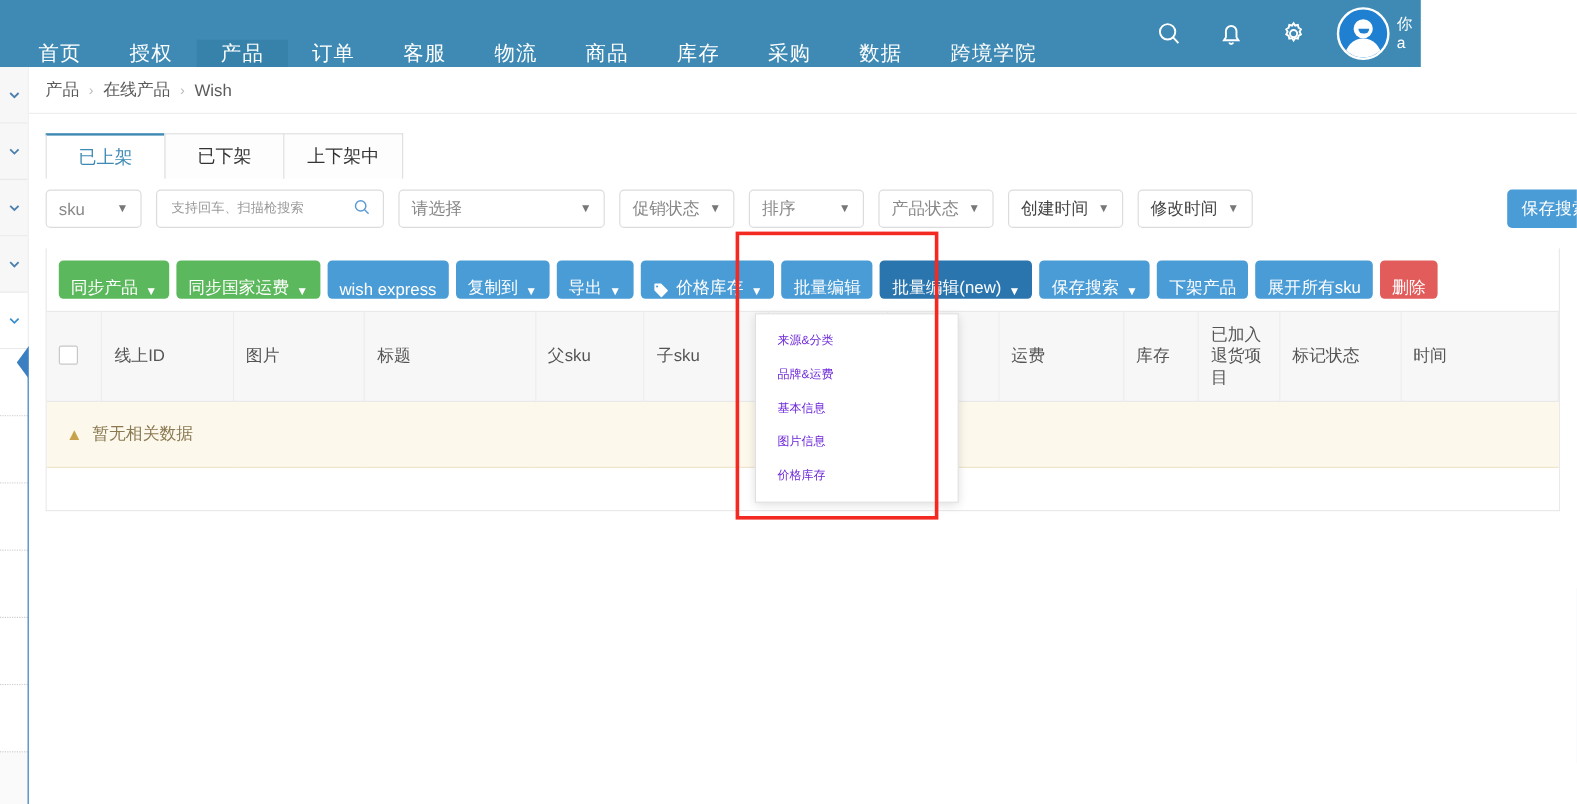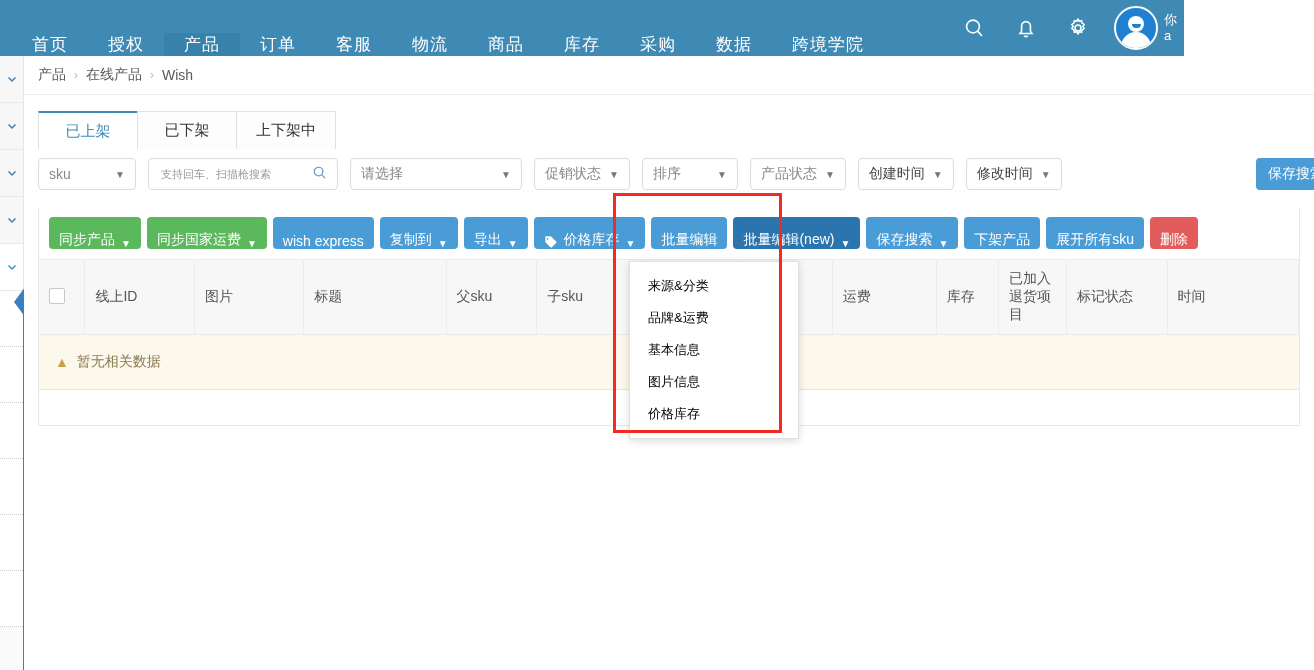--- a/index.html
+++ b/index.html
@@ -101,21 +101,21 @@
     padding-left:14px; gap:12px; background:#ffffff;
   }
   .ctl {
     height:32px; border:1px solid #dcdcdc; border-radius:4px; background:#ffffff;
     display:flex; align-items:center; padding:0 10px; font-size:14px; color:#888888;
     cursor:pointer; white-space:nowrap;
   }
   .ctl.dark { color:#444444; }
   .ctl .caret { margin-left:8px; color:#777777; font-size:10px; }
   .ctl .caret.sp { margin-left:auto; }
-  .sel-sku { width:98px; }
+  .sel-sku { width:80px; }
   .search-box { width:190px; justify-content:space-between; }
   .search-box input {
     border:none; outline:none; font-size:11px; color:#555555; width:150px;
     font-family: inherit; background:transparent;
   }
   .search-box input::placeholder { color:#9a9a9a; }
   .sel-please { width:172px; justify-content:space-between; }
   .sel-sort { width:96px; justify-content:space-between; }
   .btn-save {
     position:absolute; right:-22px; top:9px;
@@ -165,21 +165,21 @@
   .warn-tri { color:#c8a24a; font-size:14px; }
   .card-tail { height:35px; background:#ffffff; }
 
   
   .dropdown {
     position:absolute; left:629px; top:261px; width:170px; background:#ffffff;
     border:1px solid #e0e0e0; box-shadow:0 2px 8px rgba(0,0,0,0.14);
     padding:8px 0; z-index:25;
   }
   .dd-item {
-    padding:7px 18px; font-size:13px; color:#000000; cursor:pointer; white-space:nowrap;
+    padding:7px 18px; font-size:10px; color:#6d28d9; cursor:pointer; white-space:nowrap;
   }
 
   
   .redbox {
     position:absolute; left:613px; top:193px; width:169px; height:240px;
     border:3px solid #f22a22; z-index:40; pointer-events:none;
   }
 
   
   .lower {

